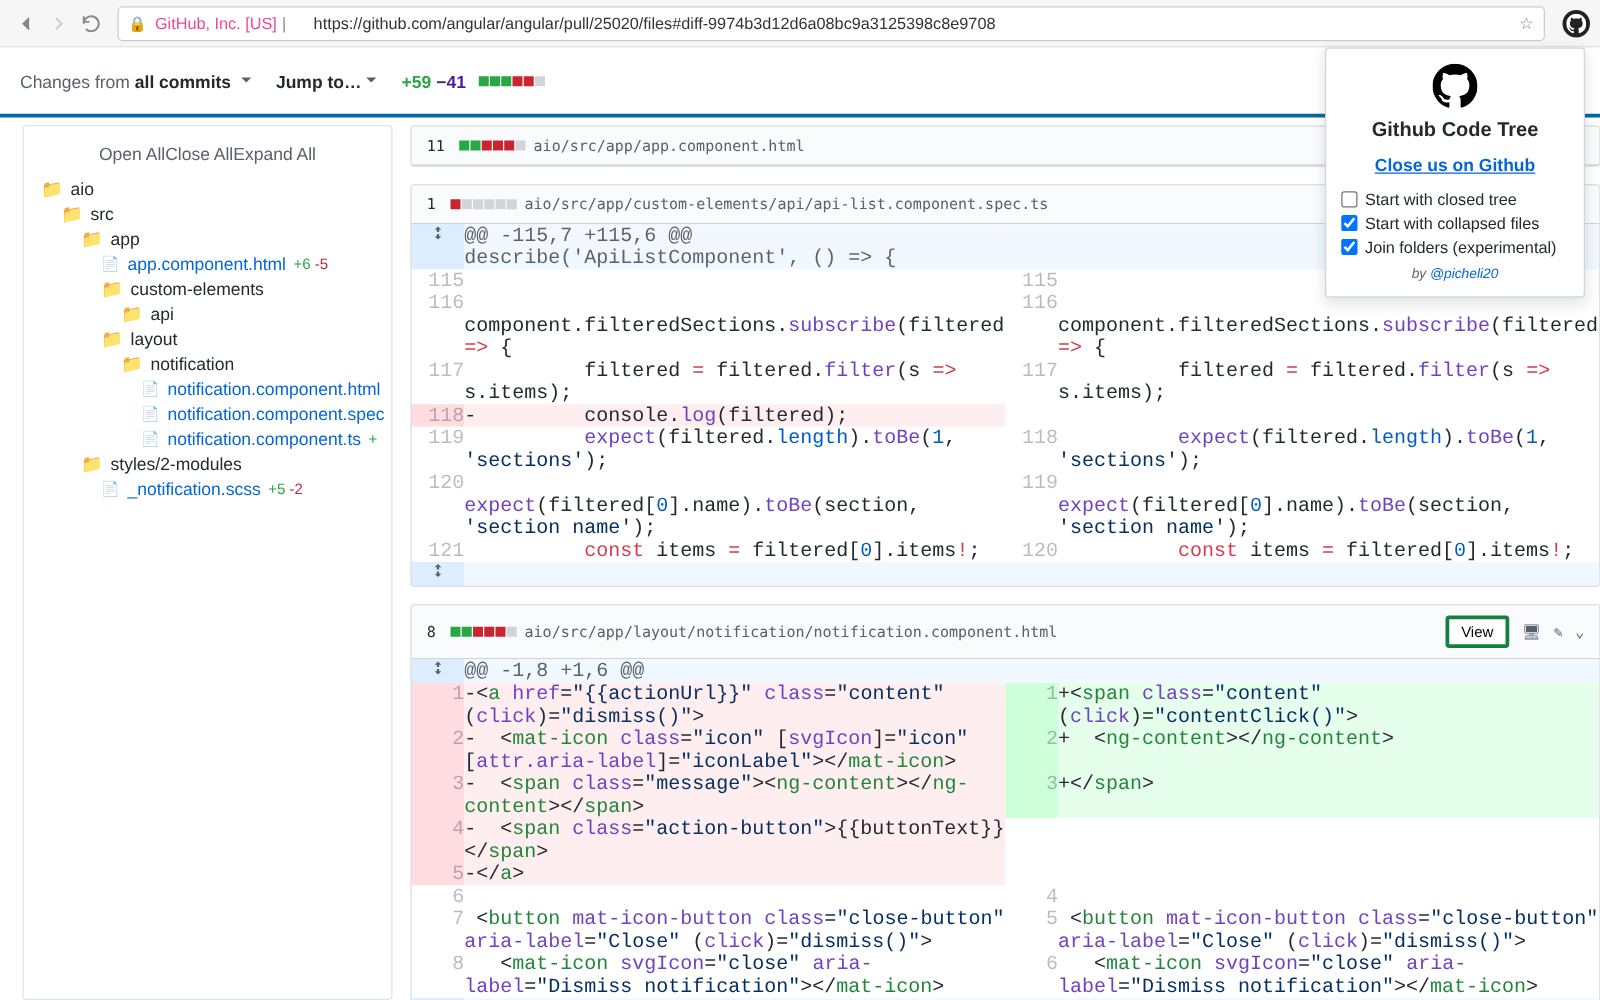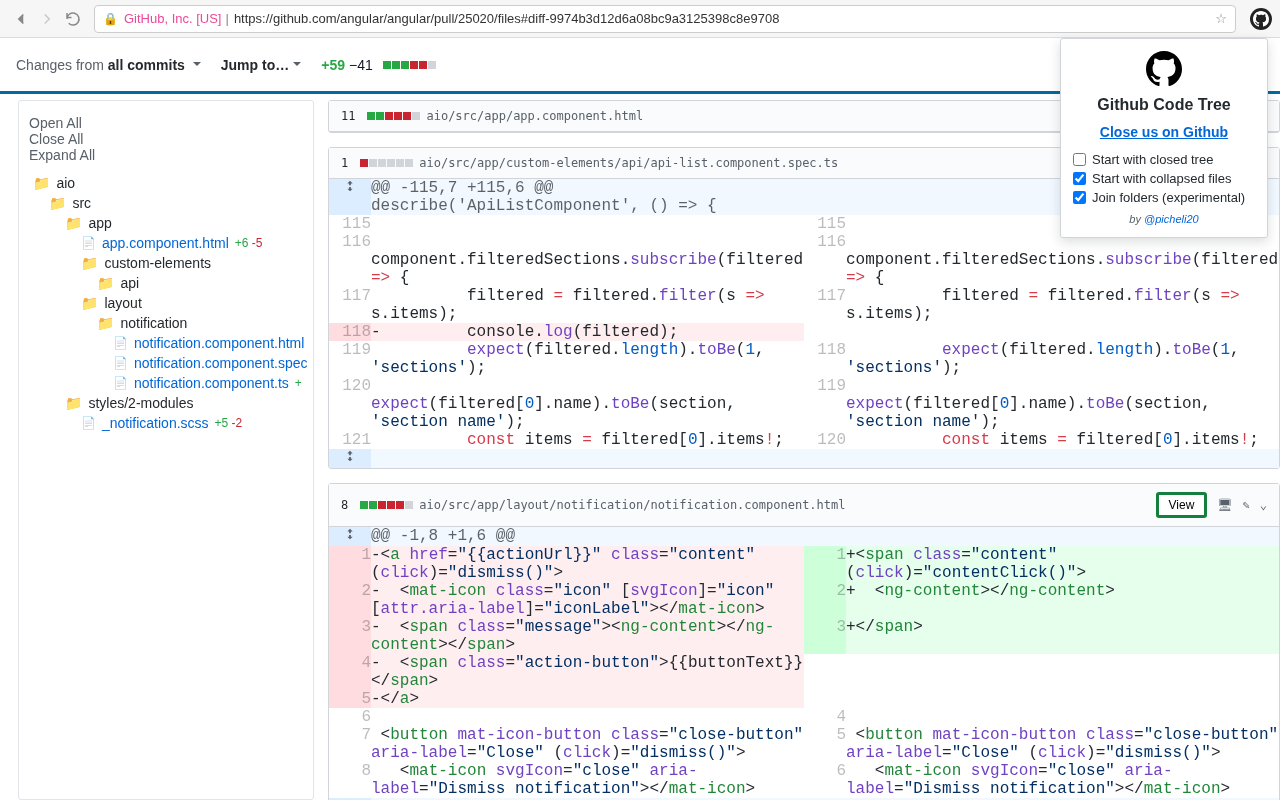--- a/index.html
+++ b/index.html
@@ -14,32 +14,32 @@
 .star { color: #888; margin-left: 6px; }
 .ext-icon { width: 22px; height: 22px; background: #222; border-radius: 50%; margin-left: 6px; display: flex; align-items: center; justify-content: center; }
 .ext-icon svg { width: 16px; height: 16px; fill: #fff; }
 
 .toolbar { height: 56px; display: flex; align-items: center; padding: 0 16px; border-bottom: 3px solid #0369a1; background: #fff; }
 .tb-item { margin-right: 20px; font-size: 14px; color: #586069; cursor: pointer; }
 .tb-item b { color: #24292e; font-weight: 600; }
 .dropdown-caret::after { content: ""; display: inline-block; border: 4px solid transparent; border-top-color: currentColor; margin-left: 4px; vertical-align: middle; }
 .diff-stats { display: flex; align-items: center; gap: 4px; }
 .add { color: #28a745; font-weight: 600; }
-.del { color: #0f172a; font-weight: 400; }
+.del { color: #4c1d95; font-weight: 700; }
 .diff-blocks { display: flex; gap: 1px; margin-left: 6px; }
 .dblk { width: 8px; height: 8px; }
 .dblk.g { background: #28a745; }
 .dblk.r { background: #cb2431; }
 .dblk.n { background: #d1d5da; }
 .tb-spacer { flex: 1; }
 .tb-btn { border: 1px solid #d1d5da; border-radius: 3px; padding: 5px 12px; font-size: 12px; background: #fafbfc; margin-left: 8px; }
 
 .main { display: flex; height: calc(100vh - 94px); }
 .sidebar { width: 296px; border: 1px solid #e1e4e8; border-radius: 3px; margin: 6px 0 0 18px; padding: 10px 0; font-size: 14px; overflow: hidden; }
-.sb-actions { display: flex; justify-content: flex-end; padding: 4px 10px 10px; color: #586069; flex-direction: column; }
+.sb-actions { display: flex; justify-content: center; padding: 4px 10px 10px; color: #586069; }
 .sb-actions span { cursor: pointer; }
 .tree { padding: 0 6px; }
 .tree-row { display: flex; align-items: center; padding: 2px 4px; white-space: nowrap; cursor: pointer; }
 .tree-row .dir-icon { color: #6a737d; margin-right: 6px; }
 .tree-row .file-icon { color: #6a737d; margin-right: 6px; font-size: 12px; }
 .tree-row a { color: #0366d6; text-decoration: none; }
 .tree-row .stats { margin-left: 6px; font-size: 12px; }
 .tree-row .stats .p { color: #28a745; }
 .tree-row .stats .m { color: #cb2431; }
 .ind0 { padding-left: 8px; } .ind1 { padding-left: 24px; } .ind2 { padding-left: 40px; } .ind3 { padding-left: 56px; } .ind4 { padding-left: 72px; } .ind5 { padding-left: 88px; }
@@ -94,21 +94,21 @@
     </div>
   <div class="nav-btn">
       <svg viewBox="0 0 24 24">
         <path d="M4 12a8 8 0 1 1 2.3 5.6M4 4v6h6" stroke="currentColor" stroke-width="2" fill="none"></path>
       </svg>
     </div>
   <div class="url-bar">
     <span class="lock">🔒</span>
     <span class="url-org">GitHub, Inc. [US]</span>
     <span style="color:#888">|</span>
-    <span class="url-text" style="margin-left:5px">https://github.com/angular/angular/pull/25020/files#diff-9974b3d12d6a08bc9a3125398c8e9708</span>
+    <span class="url-text" style="margin-left:22px">https://github.com/angular/angular/pull/25020/files#diff-9974b3d12d6a08bc9a3125398c8e9708</span>
     <span class="star">☆</span>
   </div>
   <div class="ext-icon">
     <svg viewBox="0 0 16 16">
         <path d="M8 0C3.58 0 0 3.58 0 8c0 3.54 2.29 6.53 5.47 7.59.4.07.55-.17.55-.38 0-.19-.01-.82-.01-1.49-2.01.37-2.53-.49-2.69-.94-.09-.23-.48-.94-.82-1.13-.28-.15-.68-.52-.01-.53.63-.01 1.08.58 1.23.82.72 1.21 1.87.87 2.33.66.07-.52.28-.87.51-1.07-1.78-.2-3.64-.89-3.64-3.95 0-.87.31-1.59.82-2.15-.08-.2-.36-1.02.08-2.12 0 0 .67-.21 2.2.82.64-.18 1.32-.27 2-.27.68 0 1.36.09 2 .27 1.53-1.04 2.2-.82 2.2-.82.44 1.1.16 1.92.08 2.12.51.56.82 1.27.82 2.15 0 3.07-1.87 3.75-3.65 3.95.29.25.54.73.54 1.48 0 1.07-.01 1.93-.01 2.2 0 .21.15.46.55.38A8.013 8.013 0 0 0 16 8c0-4.42-3.58-8-8-8z"></path>
       </svg>
   </div>
 </div>
 
 <div class="toolbar">

